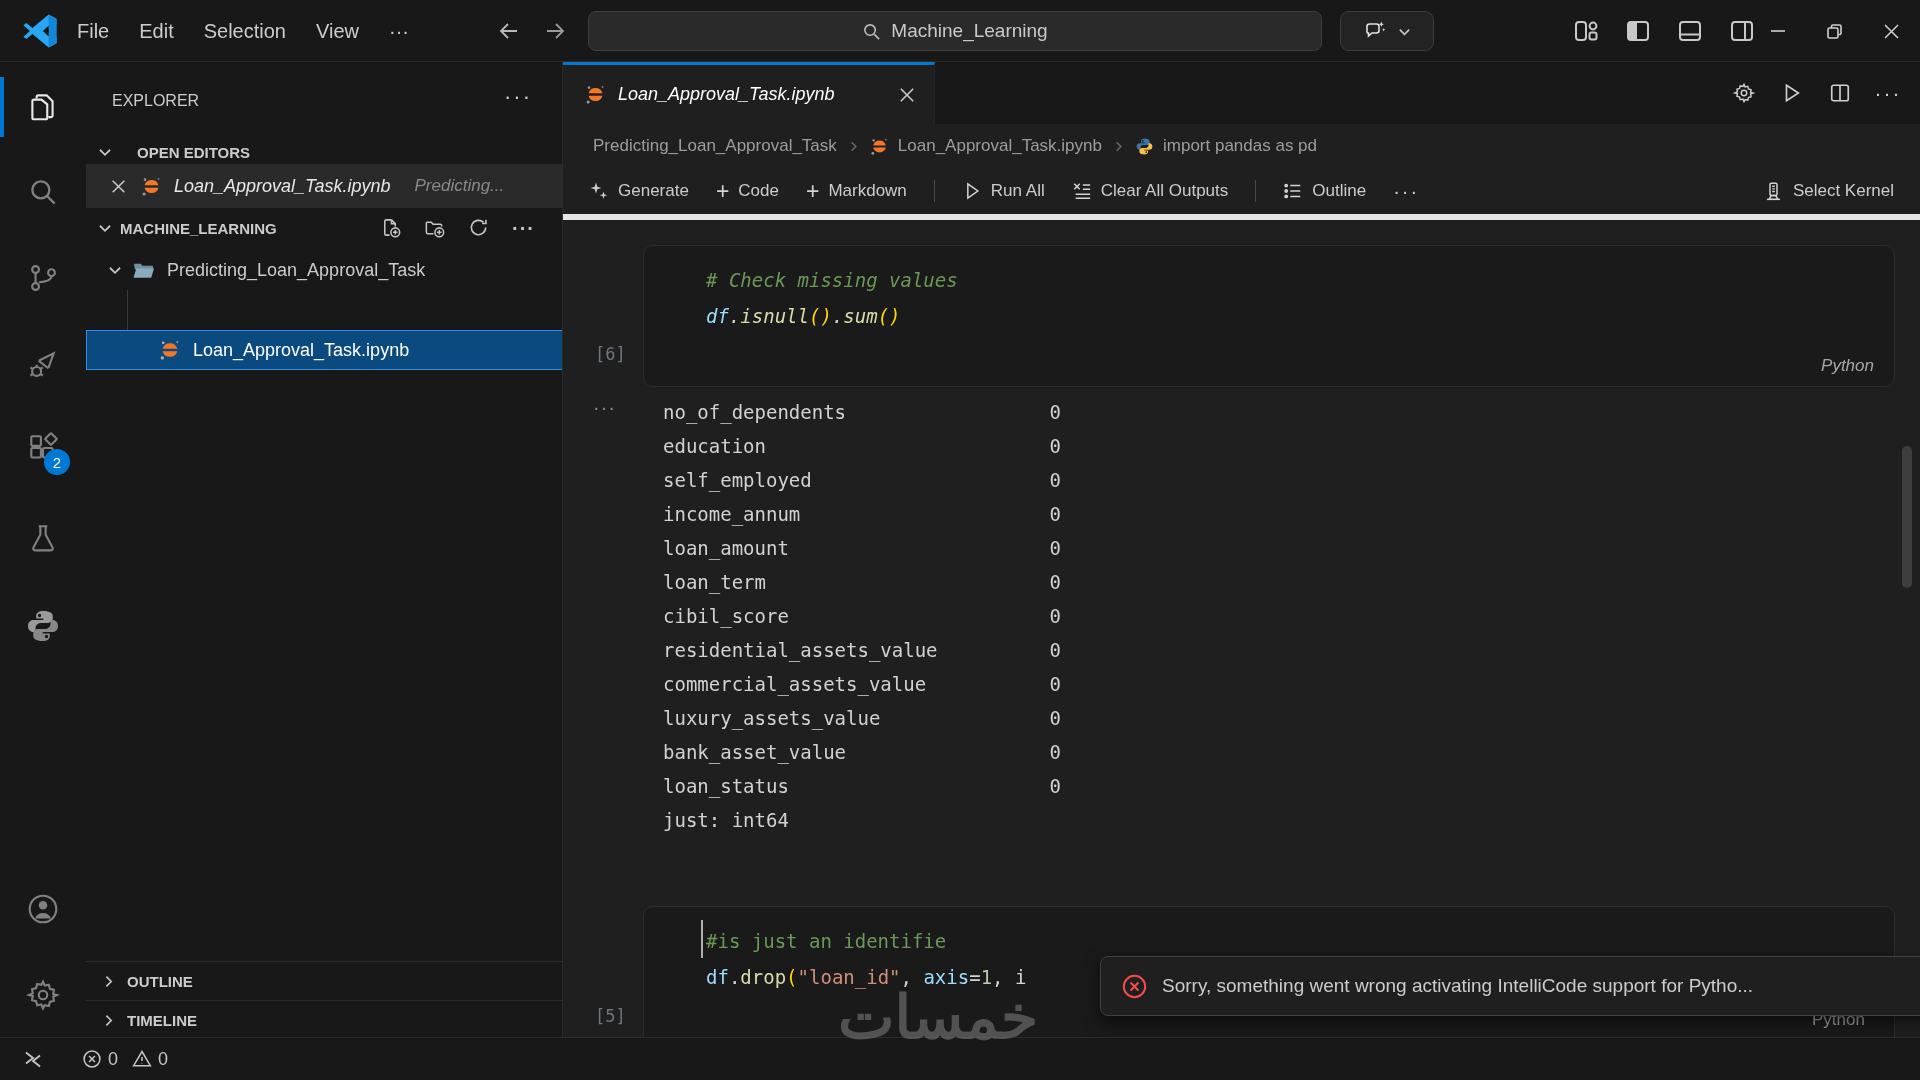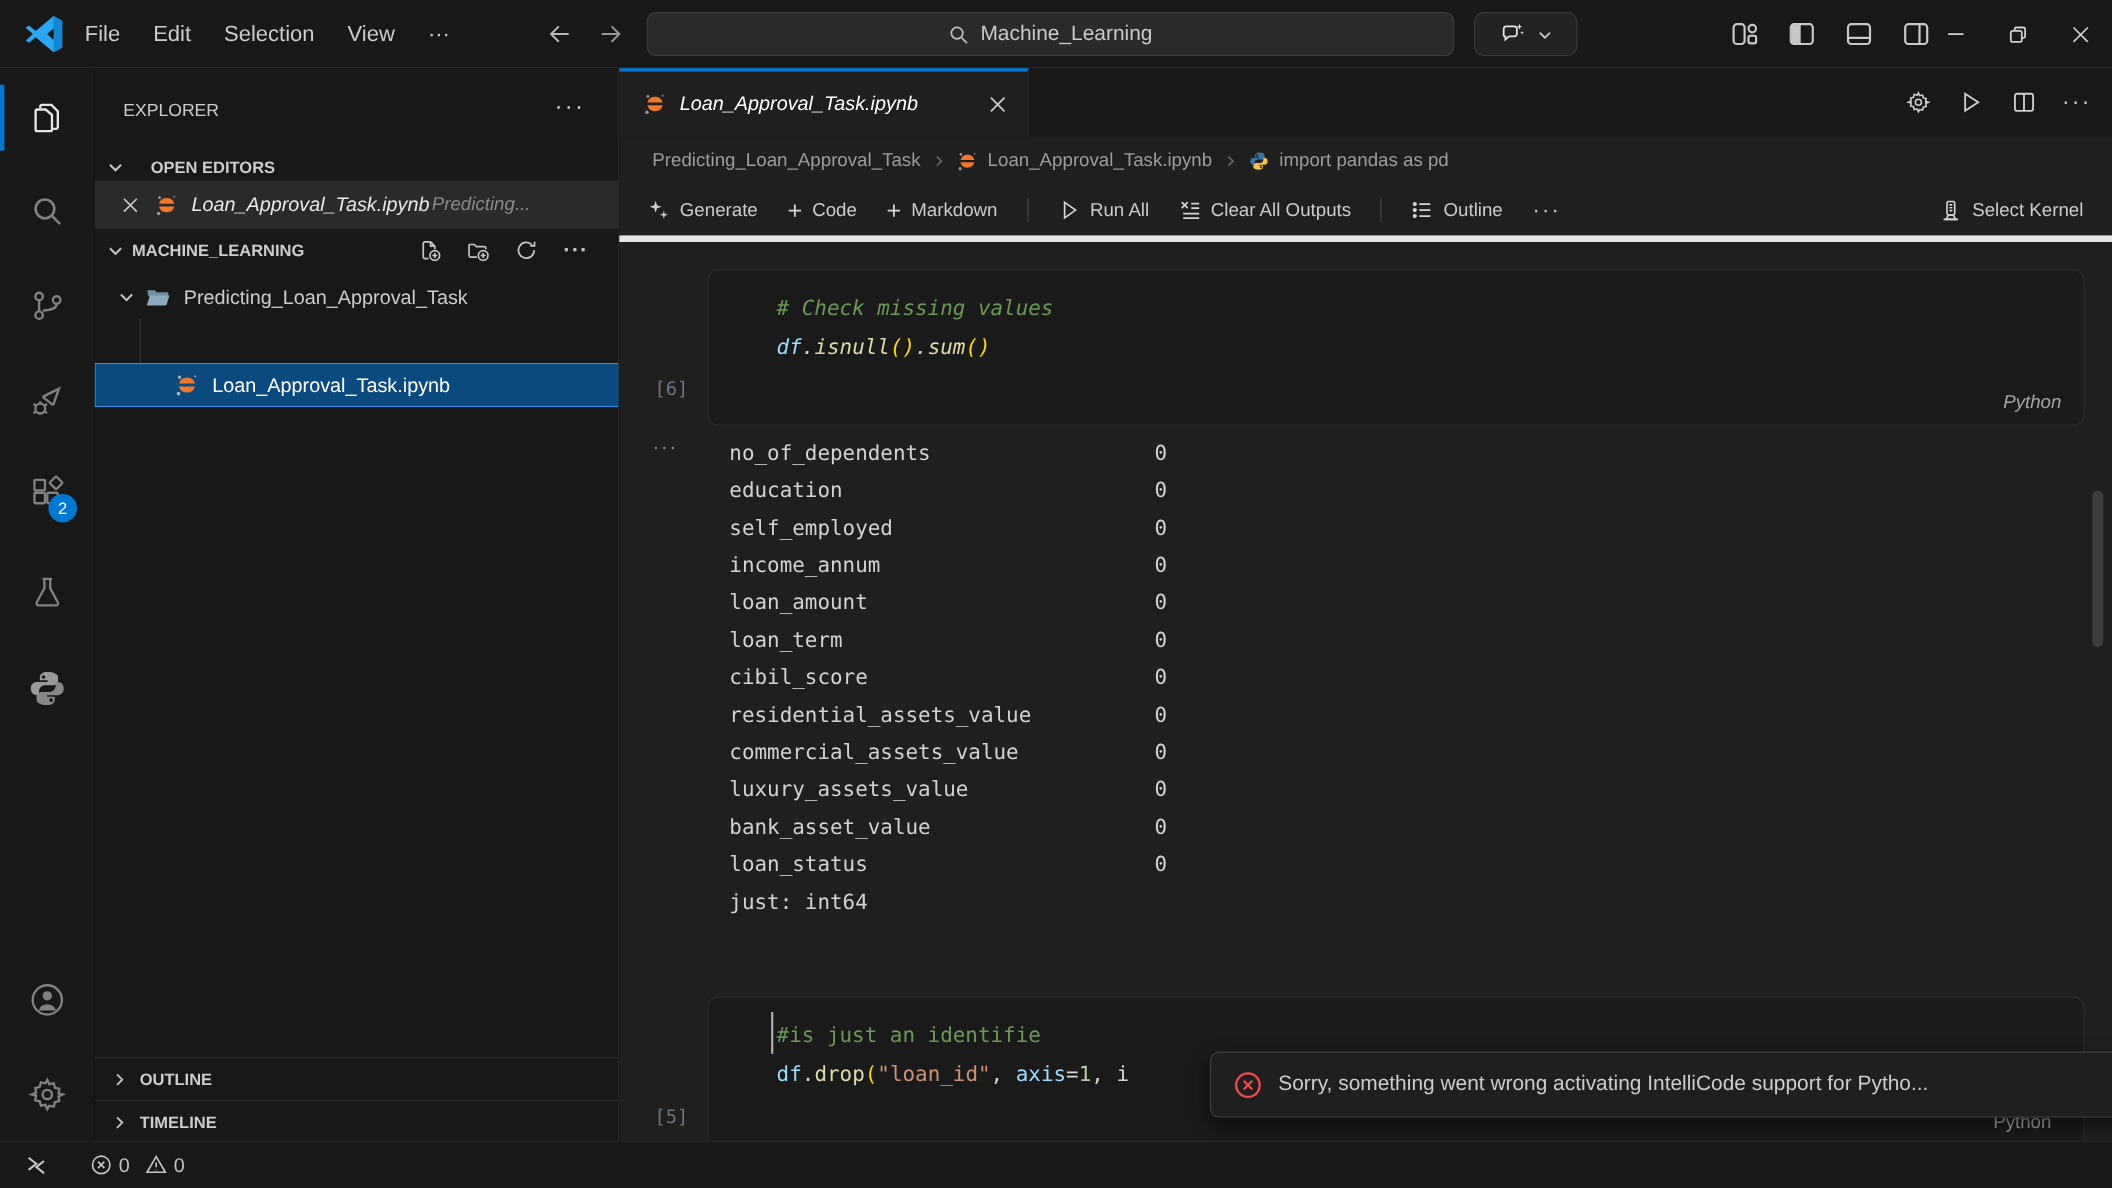--- a/index.html
+++ b/index.html
@@ -1,17 +1,17 @@
 <!DOCTYPE html>
 <html><head>
 <meta charset="utf-8">
 <style>
   * { margin:0; padding:0; box-sizing:border-box; }
   html,body { width:1920px; height:1080px; overflow:hidden; background:#1f1f1f; }
-  .app { position:relative; width:1920px; height:1080px; background:#000000;
+  .app { position:relative; width:1920px; height:1080px; background:#ffffff;
          font-family:"Liberation Sans", sans-serif; color:#cccccc; }
   svg { display:block; }
 
   
   .titlebar { position:absolute; left:0; top:0; width:1920px; height:62px; background:#181818;
               border-bottom:1px solid #2b2b2b; }
   .vslogo { position:absolute; left:22px; top:13px; width:36px; height:36px; }
   .menus { position:absolute; left:62px; top:0; height:62px; display:flex; align-items:center; }
   .menu-item { padding:0 15px; font-size:20px; color:#cccccc; height:62px; display:flex; align-items:center; }
   .nav-arrow { position:absolute; top:15px; width:34px; height:32px; display:flex; align-items:center; justify-content:center; color:#b8b8b8; }
@@ -39,21 +39,21 @@
              border-right:1px solid #2b2b2b; overflow:hidden; }
   .sb-title { position:absolute; left:26px; top:30px; font-size:16px; color:#cccccc; }
   .sb-title-more { position:absolute; right:30px; top:22px; color:#cccccc; font-size:22px; letter-spacing:2px; }
   .sb-sec { position:absolute; left:0; width:477px; height:40px; display:flex; align-items:center; gap:6px; font-weight:bold; font-size:15px; color:#cccccc; }
   .sec-open-editors { top:70px; padding-left:10px;gap:23px; }
   .sec-ml { top:146px; padding-left:10px; }
   .sec-icons { margin-left:auto; display:flex; gap:23px; padding-right:28px; color:#c5c5c5; }
   .oe-row { position:absolute; left:0; top:102px; width:477px; height:44px; background:#2a2a2a;
             display:flex; align-items:center; }
   .oe-row .fname { font-style:italic; font-size:18px; color:#e8e8e8; white-space:nowrap; }
-  .oe-row .fdetail { font-style:italic; font-size:17px; color:#8a8a8a; margin-left:2px; white-space:nowrap; overflow:hidden; }
+  .oe-row .fdetail { font-style:italic; font-size:17px; color:#8a8a8a; margin-left:24px; white-space:nowrap; overflow:hidden; }
   .tree-row { position:absolute; left:0; width:477px; height:40px; display:flex; align-items:center; font-size:18px; color:#cccccc; }
   .row-folder { top:188px; } .row-csv { top:228px; } 
   .row-nb { top:268px; background:#0a4a7f; border:1px solid #2f8cea; color:#ffffff; }
   .guide { position:absolute; left:41px; top:228px; width:1px; height:80px; background:#3a3a3a; }
   .sb-bottom { position:absolute; left:0; width:477px; height:39px; border-top:1px solid #2b2b2b;
                display:flex; align-items:center; gap:10px; padding-left:14px; font-weight:bold; font-size:15px; color:#cccccc; }
   .sec-outline { top:899px; } .sec-timeline { top:938px; }
 
   
   .editor { position:absolute; left:563px; top:62px; width:1357px; height:975px; background:#1f1f1f; }
@@ -549,20 +549,21 @@
   </div>
 
   <div class="toast">
     <svg width="27" height="27" viewBox="0 0 24 24" fill="none" stroke="#f14c4c" stroke-width="1.8">
       <circle cx="12" cy="12" r="9.5"></circle>
         <path d="M8.5 8.5l7 7M15.5 8.5l-7 7"></path>
     </svg>
     <span class="toast-msg">Sorry, something went wrong activating IntelliCode support for Pytho...</span>
   </div>
 
+  <div class="watermark">خمسات</div>
 
   <div class="statusbar">
     <span class="sb-left">
       <svg width="22" height="22" viewBox="0 0 22 22" fill="none" stroke="#c5c5c5" stroke-width="1.9">
         <path d="M4 4.5l7 5.5-7 5.5"></path>
           <path d="M18 7.5l-7 5.5 7 5.5"></path>
       </svg>
       <span class="problems">
         <svg width="20" height="20" viewBox="0 0 24 24" fill="none" stroke="#c5c5c5" stroke-width="1.8">
             <circle cx="12" cy="12" r="9.5"></circle>

